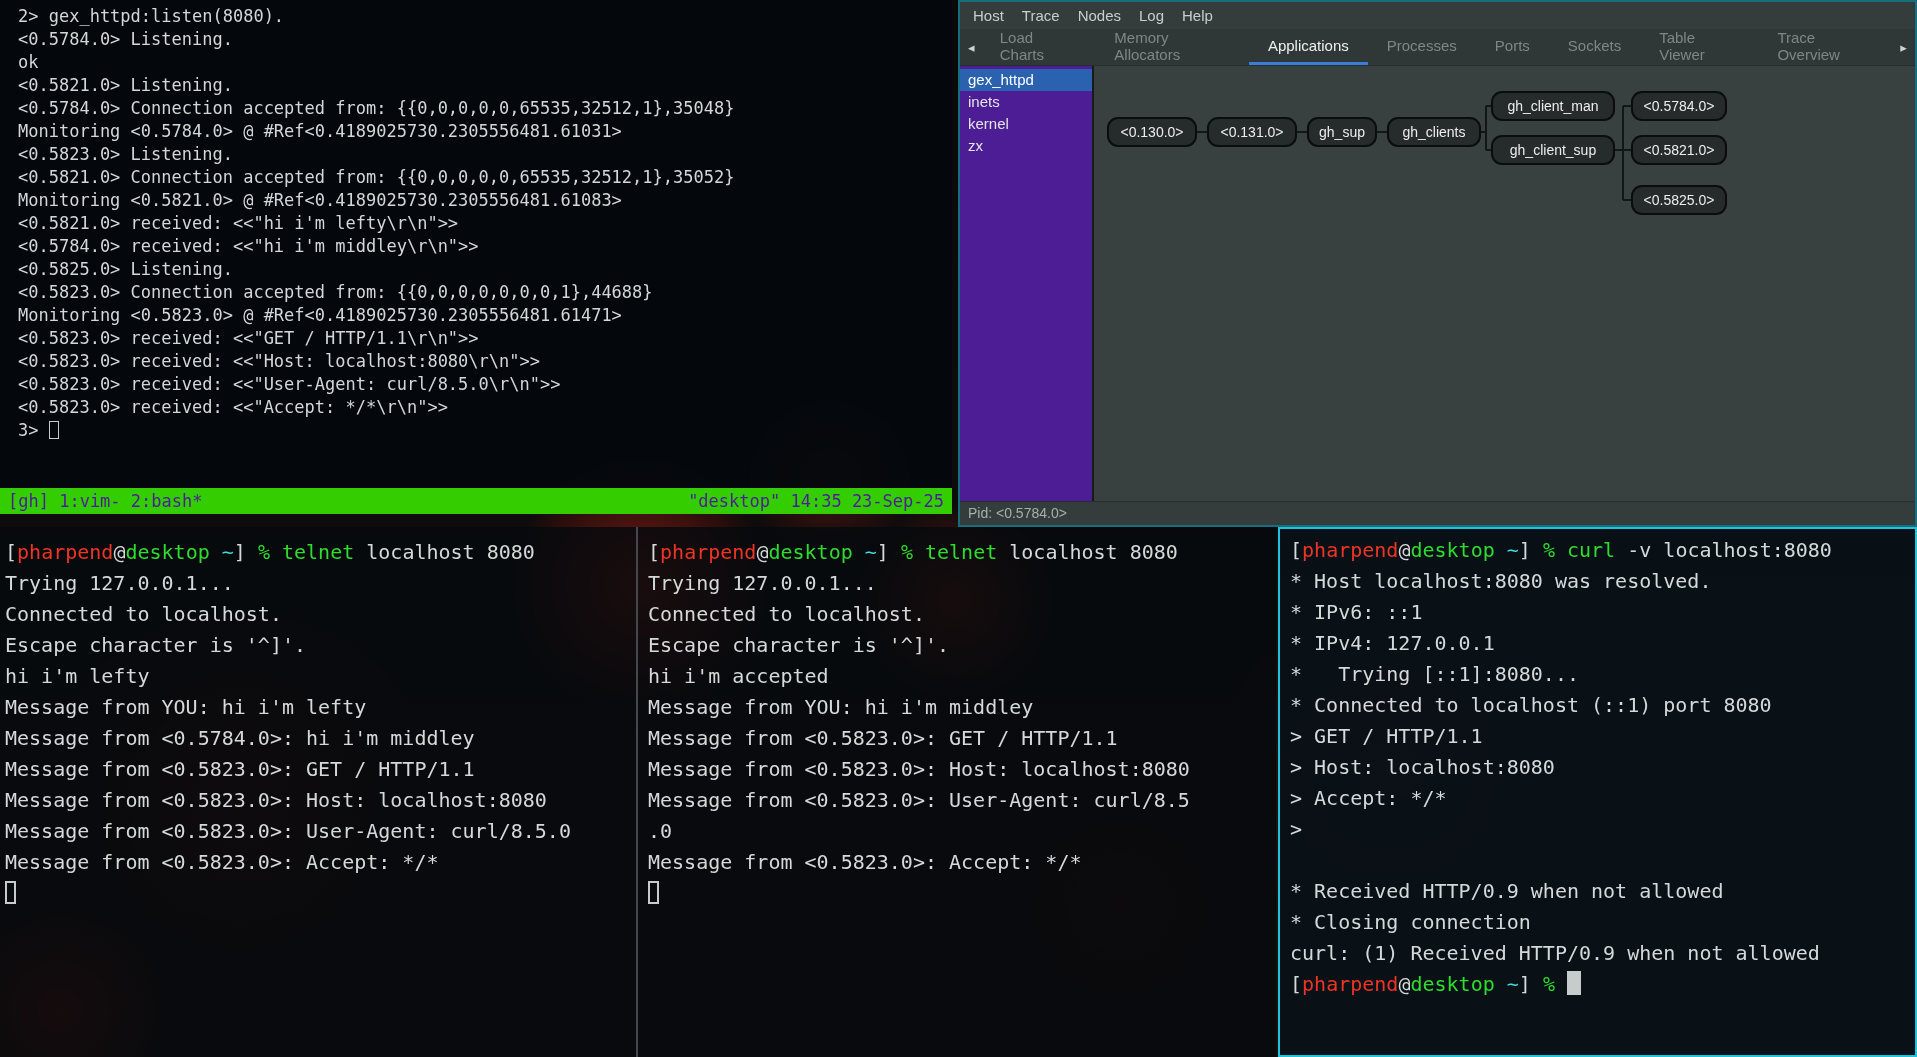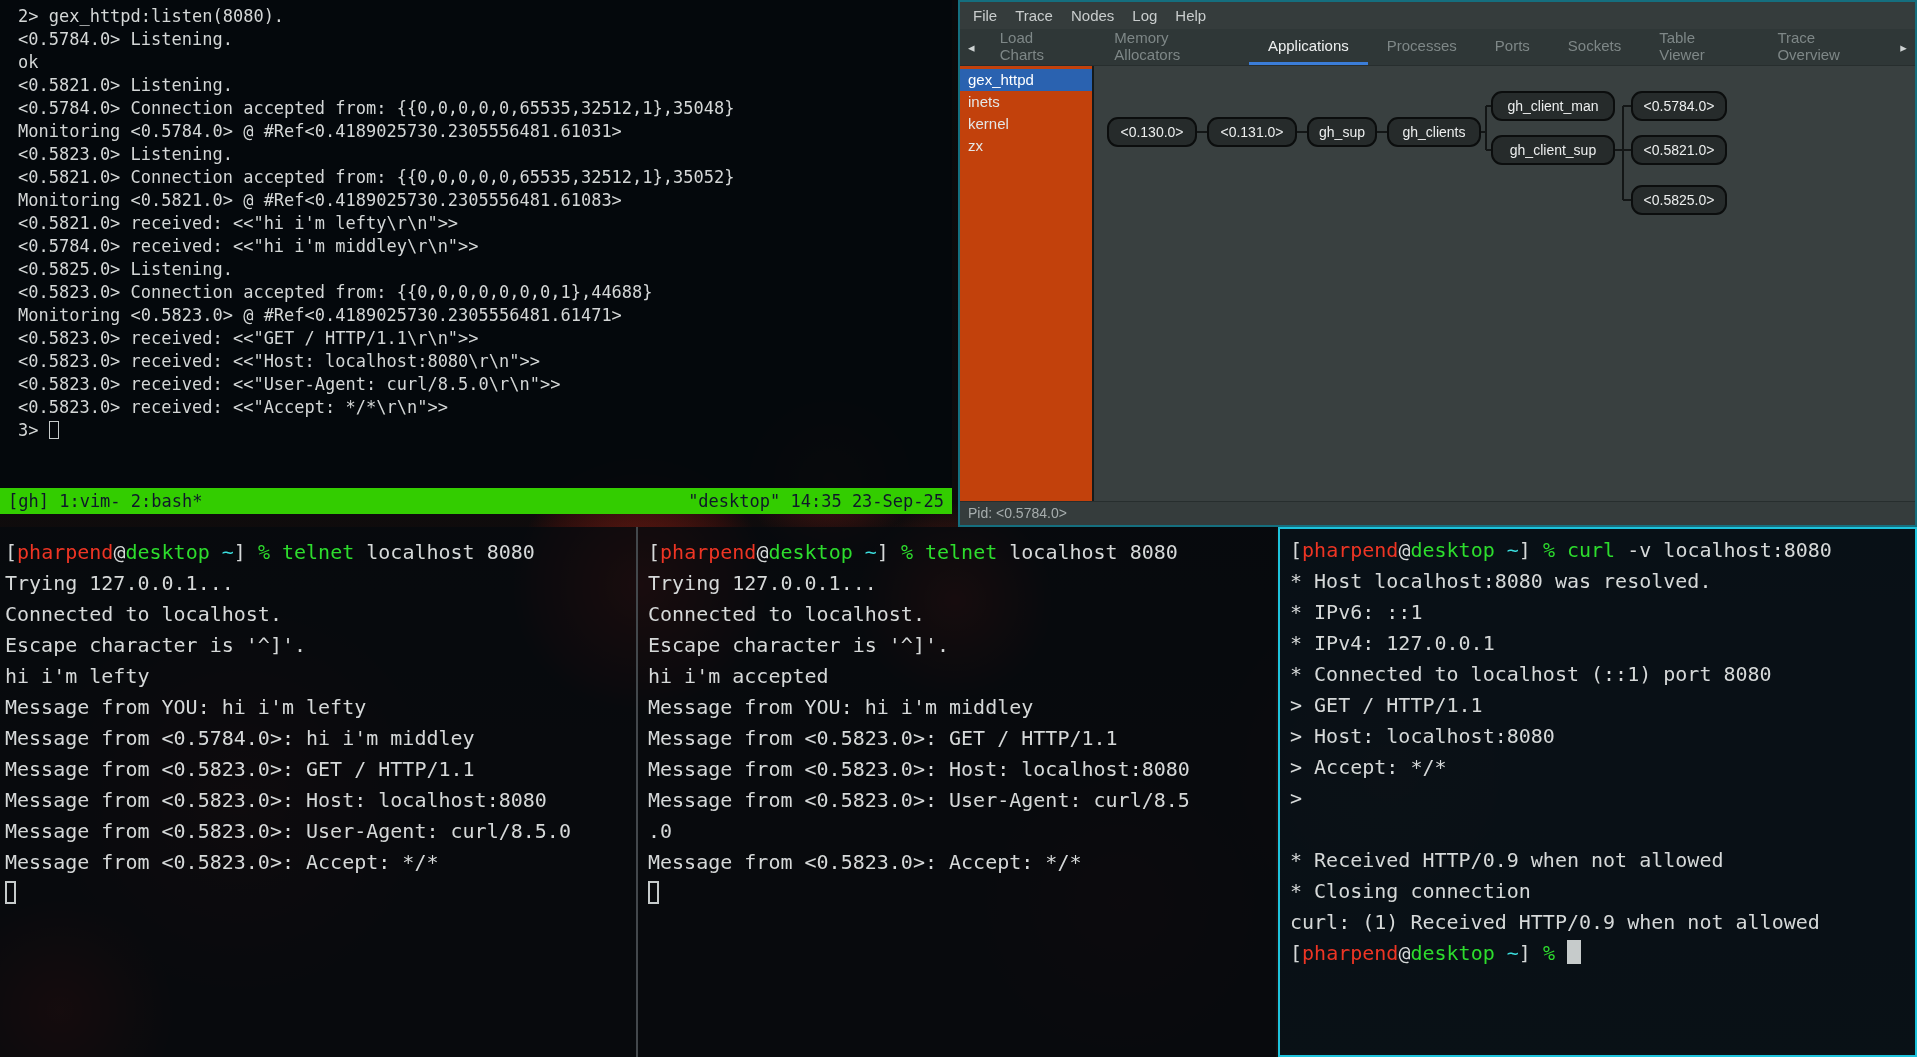--- a/index.html
+++ b/index.html
@@ -21,37 +21,37 @@
       radial-gradient(circle 200px at 1120px 900px, rgba(90,18,12,0.3), transparent 75%),
       linear-gradient(180deg,#09090b 0%, #0e0b0c 45%, #17100f 100%);
   }
   .term { position:absolute; color:#d6d9d9; }
 
   
   .erl-term { left:0; top:0; width:952px; height:514px; background:rgba(4,9,13,0.94); padding:5px 18px; }
   .eline { font-size:17px; line-height:23px; min-height:23px; white-space:pre; color:#d4d7d7; }
   .tmux-bar { position:absolute; left:0; bottom:0; width:100%; height:26px; background:#33cd00;
     display:flex; justify-content:space-between; align-items:center; padding:0 8px;
-    font-size:17px; color:#0f172a; white-space:pre; }
+    font-size:17px; color:#4c1d95; white-space:pre; }
 
   
   .observer { left:958px; top:0; width:959px; height:527px; border:2px solid #156f7f;
     background:#394040; display:flex; flex-direction:column;
     font-family:"Liberation Sans","DejaVu Sans",sans-serif; }
   .menubar { height:27px; background:#353c3c; display:flex; align-items:center; padding:0 4px;
     font-size:15px; color:#c9cdcd; flex:0 0 auto; }
   .menu-item { padding:0 9px; cursor:default; }
   .tabbar { height:37px; background:#2f3737; border-bottom:1px solid #272e2e; display:flex;
     align-items:stretch; font-size:15px; color:#7e8787; flex:0 0 auto; padding:0 2px; }
   .tab { display:flex; align-items:center; padding:0 19px; border-bottom:3px solid transparent; }
   .tab.active { color:#eef0f0; border-bottom-color:#3b7dd8; }
   .tab-arrow { display:flex; align-items:center; justify-content:center; width:20px; color:#ced3d3; font-size:13px; }
   .tab-arrow.right { margin-left:auto; }
   .obs-content { flex:1 1 auto; display:flex; min-height:0; }
-  .app-list { width:134px; background:#c2410c; border-right:2px solid #151a1a; padding-top:3px; flex:0 0 auto; }
+  .app-list { width:134px; background:#4c1d95; border-right:2px solid #151a1a; padding-top:3px; flex:0 0 auto; }
   .app-item { height:22px; line-height:22px; padding-left:8px; font-size:15px; color:#e4e6e6; white-space:nowrap; }
   .app-item.selected { background:#2a62b0; color:#fff; }
   .diagram { flex:1 1 auto; position:relative; background:#394040; overflow:hidden; }
   .connectors { position:absolute; left:0; top:0; }
   .connectors path { stroke:#131616; stroke-width:2; fill:none; }
   .dnode { position:absolute; height:30px; line-height:26px; border:2px solid #0b0d0d; border-radius:11px;
     background:#262b2b; color:#eceeee; font-size:14px; text-align:center; white-space:nowrap; }
   .obs-status { height:24px; line-height:23px; background:#353c3c; border-top:1px solid #272e2e;
     color:#a7aeae; font-size:14px; padding-left:8px; flex:0 0 auto; }
 
@@ -104,21 +104,21 @@
       </div>
     <div class="eline"><span>3&gt; </span><span class="cursor hollow small"></span></div>
     <div class="tmux-bar">
       <span>[gh] 1:vim- 2:bash*</span>
       <span>"desktop" 14:35 23-Sep-25</span>
     </div>
   </div>
 
   <div class="term observer">
     <div class="menubar">
-      <span class="menu-item">File</span>
+      <span class="menu-item">Host</span>
       <span class="menu-item">Trace</span>
       <span class="menu-item">Nodes</span>
       <span class="menu-item">Log</span>
       <span class="menu-item">Help</span>
     </div>
     <div class="tabbar">
       <span class="tab-arrow">◂</span>
       <span class="tab">Load Charts</span>
       <span class="tab">Memory Allocators</span>
       <span class="tab active">Applications</span>
@@ -191,20 +191,21 @@
     </div>
     <div class="pane-divider"></div>
   </div>
 
   <div class="term curl-term">
     <div class="tline"><span class="c-white">[</span><span class="c-red">pharpend</span><span class="c-white">@</span><span class="c-green">desktop</span><span class="c-cyan"> ~</span><span class="c-white">] </span><span class="c-green">% </span><span class="c-green">curl</span><span class="c-white"> -v localhost:8080</span></div>
     <div>
         <div class="tline">* Host localhost:8080 was resolved.</div>
         <div class="tline">* IPv6: ::1</div>
         <div class="tline">* IPv4: 127.0.0.1</div>
+        <div class="tline">*   Trying [::1]:8080...</div>
         <div class="tline">* Connected to localhost (::1) port 8080</div>
         <div class="tline">&gt; GET / HTTP/1.1</div>
         <div class="tline">&gt; Host: localhost:8080</div>
         <div class="tline">&gt; Accept: */*</div>
         <div class="tline">&gt;</div>
         <div class="tline"></div>
         <div class="tline">* Received HTTP/0.9 when not allowed</div>
         <div class="tline">* Closing connection</div>
         <div class="tline">curl: (1) Received HTTP/0.9 when not allowed</div>
       </div>

